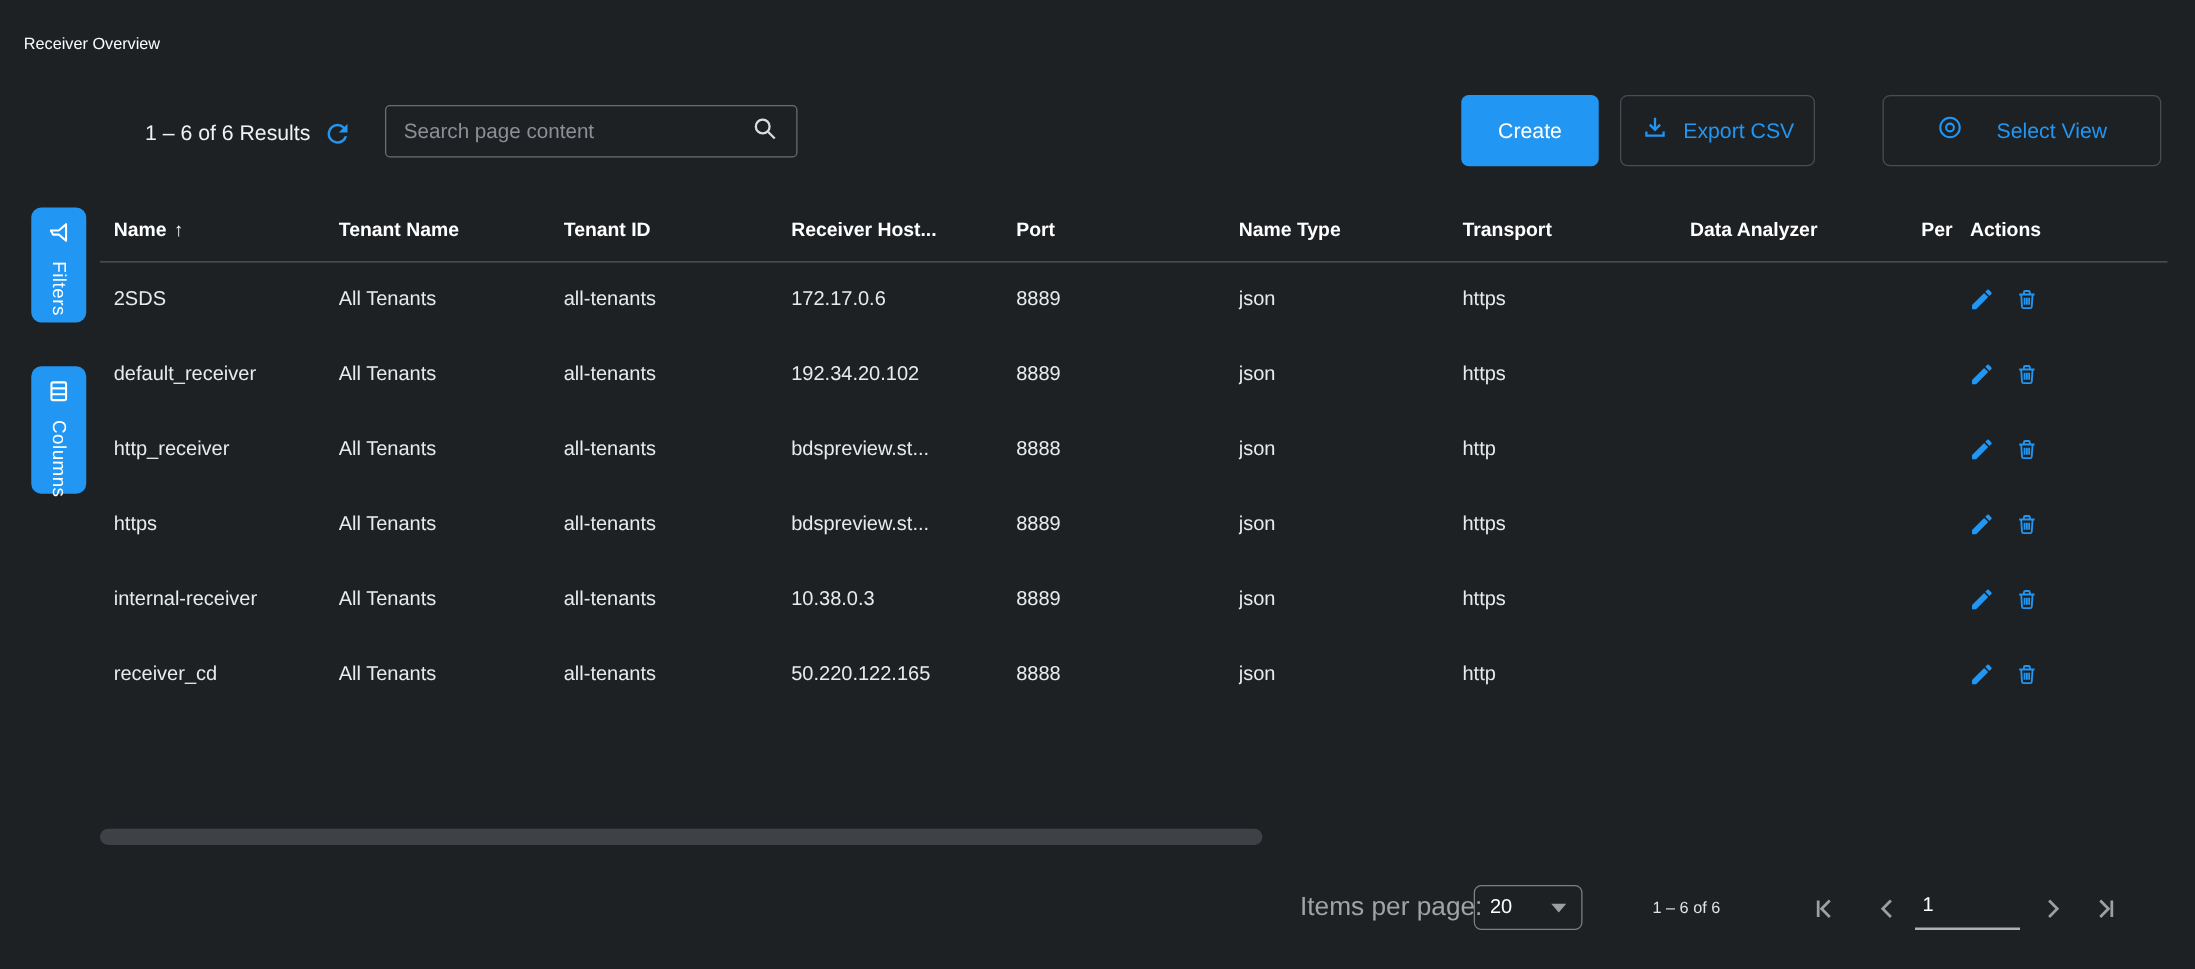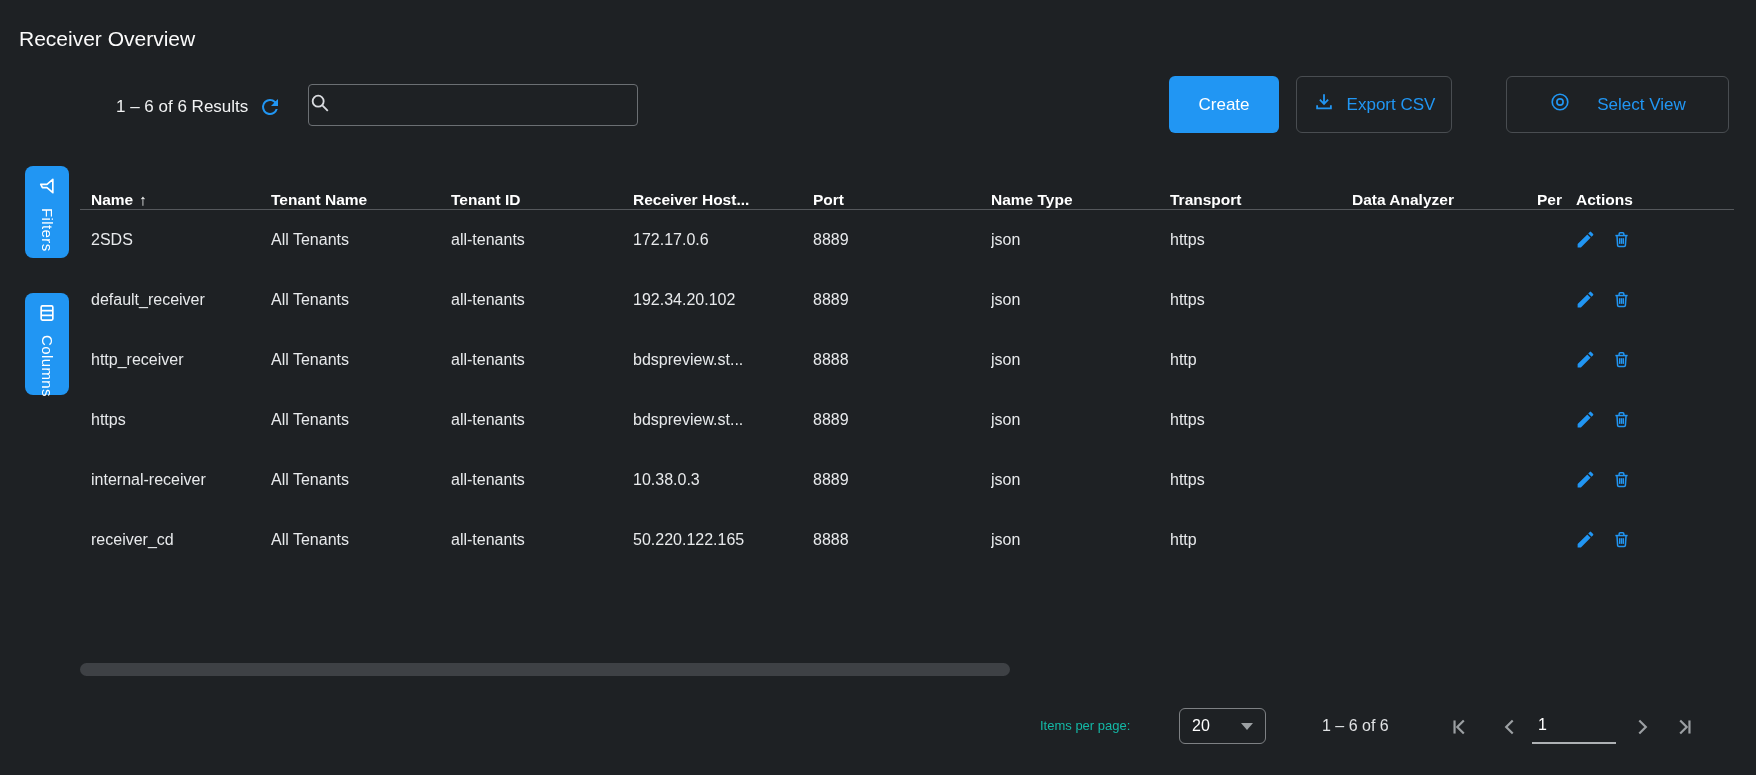--- a/index.html
+++ b/index.html
@@ -5,21 +5,21 @@
   * { margin:0; padding:0; box-sizing:border-box; }
   html,body { width:1756px; height:775px; }
   body {
     position:relative; overflow:hidden;
     background:#1e2124; color:#e8eaec;
     font-family:"Liberation Sans", sans-serif;
   }
   .abs { position:absolute; }
 
   
-  .page-title { left:19px; top:27px; font-size:21px; color:#fbfbfb; }
+  .page-title { left:19px; top:27px; font-size:13px; color:#fbfbfb; }
 
   
   .results { left:80px; top:97px; font-size:17px; color:#f1f2f3;margin-left:36px; }
   .refresh-btn { left:258px; top:95px; width:24px; height:24px; cursor:pointer; }
   .searchbox {
     left:308px; top:84px; width:330px; height:42px;
     border:1px solid #6b6f73; border-radius:4px;
     display:flex; align-items:center; background:transparent;
   }
   .searchbox input {
@@ -47,46 +47,46 @@
   .side-tab .vlabel {
     writing-mode:vertical-rl; font-size:15px; letter-spacing:.4px;
   }
   .tab-filters { top:166px; height:92px; }
   .tab-columns { top:293px; height:102px; }
   .side-tab svg { transform:rotate(90deg); }
 
   
   .table-wrap { left:80px; top:160px; width:1654px; }
   .thead {
-    height:50px; display:flex; align-items:flex-end; padding-left:11px;
+    height:50px; display:flex; align-items:center; padding-left:11px;
     border-bottom:1px solid #55585c; font-weight:bold; font-size:15.5px; color:#fff;
   }
   .trow { height:60px; display:flex; align-items:center; padding-left:11px; font-size:16px; }
   .cell { white-space:nowrap; overflow:hidden; }
   .clip { width:26px !important; }
   .sort { margin-left:6px; font-size:15px; }
   .actions-h { margin-left:auto; width:166px; padding-left:8px; }
   .actions-c { margin-left:auto; width:166px; padding-left:6px; display:flex; gap:14px; }
   .icon-btn { width:22px; height:22px; cursor:pointer; background:none; border:none; padding:0; }
 
   
   .hscroll { left:80px; top:663px; width:930px; height:13px;
              background:#3e4145; border-radius:7px; cursor:pointer; }
 
   
   .pag-label { left:1040px; top:708px; height:36px; line-height:36px;
-               font-size:13px; color:#14b8a6; }
+               font-size:21px; color:#a3a3a3; }
   .pag-select { left:1179px; top:708px; width:87px; height:36px;
                 border:1px solid #7e8184; border-radius:6px; cursor:pointer;
                 display:flex; align-items:center; padding:0 12px; }
   .pag-select .val { font-size:16px; color:#ffffff; flex:1; }
   .caret { width:0; height:0; border-left:6px solid transparent;
            border-right:6px solid transparent; border-top:7px solid #9ca0a3; }
   .pag-range { left:1322px; top:708px; height:36px; line-height:36px;
-               font-size:16px; color:#e0e2e4; }
+               font-size:13px; color:#e0e2e4; }
   .nav-btn { top:715px; width:24px; height:24px; cursor:pointer; background:none; border:none; padding:0; }
   .nav-first { left:1448px; } .nav-prev { left:1498px; }
   .nav-next { left:1630px; } .nav-last { left:1672px; }
   .page-input-wrap { left:1532px; top:708px; width:84px; height:36px;
                      border-bottom:2px solid #aeb1b4; }
   .page-input-wrap input {
     width:100%; height:100%; background:transparent; border:none; outline:none;
     color:#fff; font-size:16px; padding-left:6px;
     font-family:"Liberation Sans", sans-serif;
   }
@@ -100,20 +100,21 @@
 
 <div class="abs refresh-btn">
   <span>
     <svg width="24" height="24" viewBox="0 0 24 24">
         <path fill="#2196f3" d="M17.65 6.35A7.96 7.96 0 0 0 12 4a8 8 0 1 0 7.73 10h-2.08A6 6 0 1 1 12 6c1.66 0 3.14.69 4.22 1.78L13 11h7V4l-2.35 2.35z"></path>
       </svg>
   </span>
 </div>
 
 <div class="abs searchbox">
+  <input type="text" placeholder="Search page content" style="">
   <span class="mag">
     <svg width="22" height="22" viewBox="0 0 24 24" fill="none" stroke="#dadce0" stroke-width="2">
       <circle cx="10" cy="10" r="6"></circle>
         <line x1="14.6" y1="14.6" x2="20.5" y2="20.5"></line>
     </svg>
   </span>
 </div>
 
 <button class="abs btn btn-create" style="border:none;font-family:'Liberation Sans',sans-serif;">Create</button>
 

